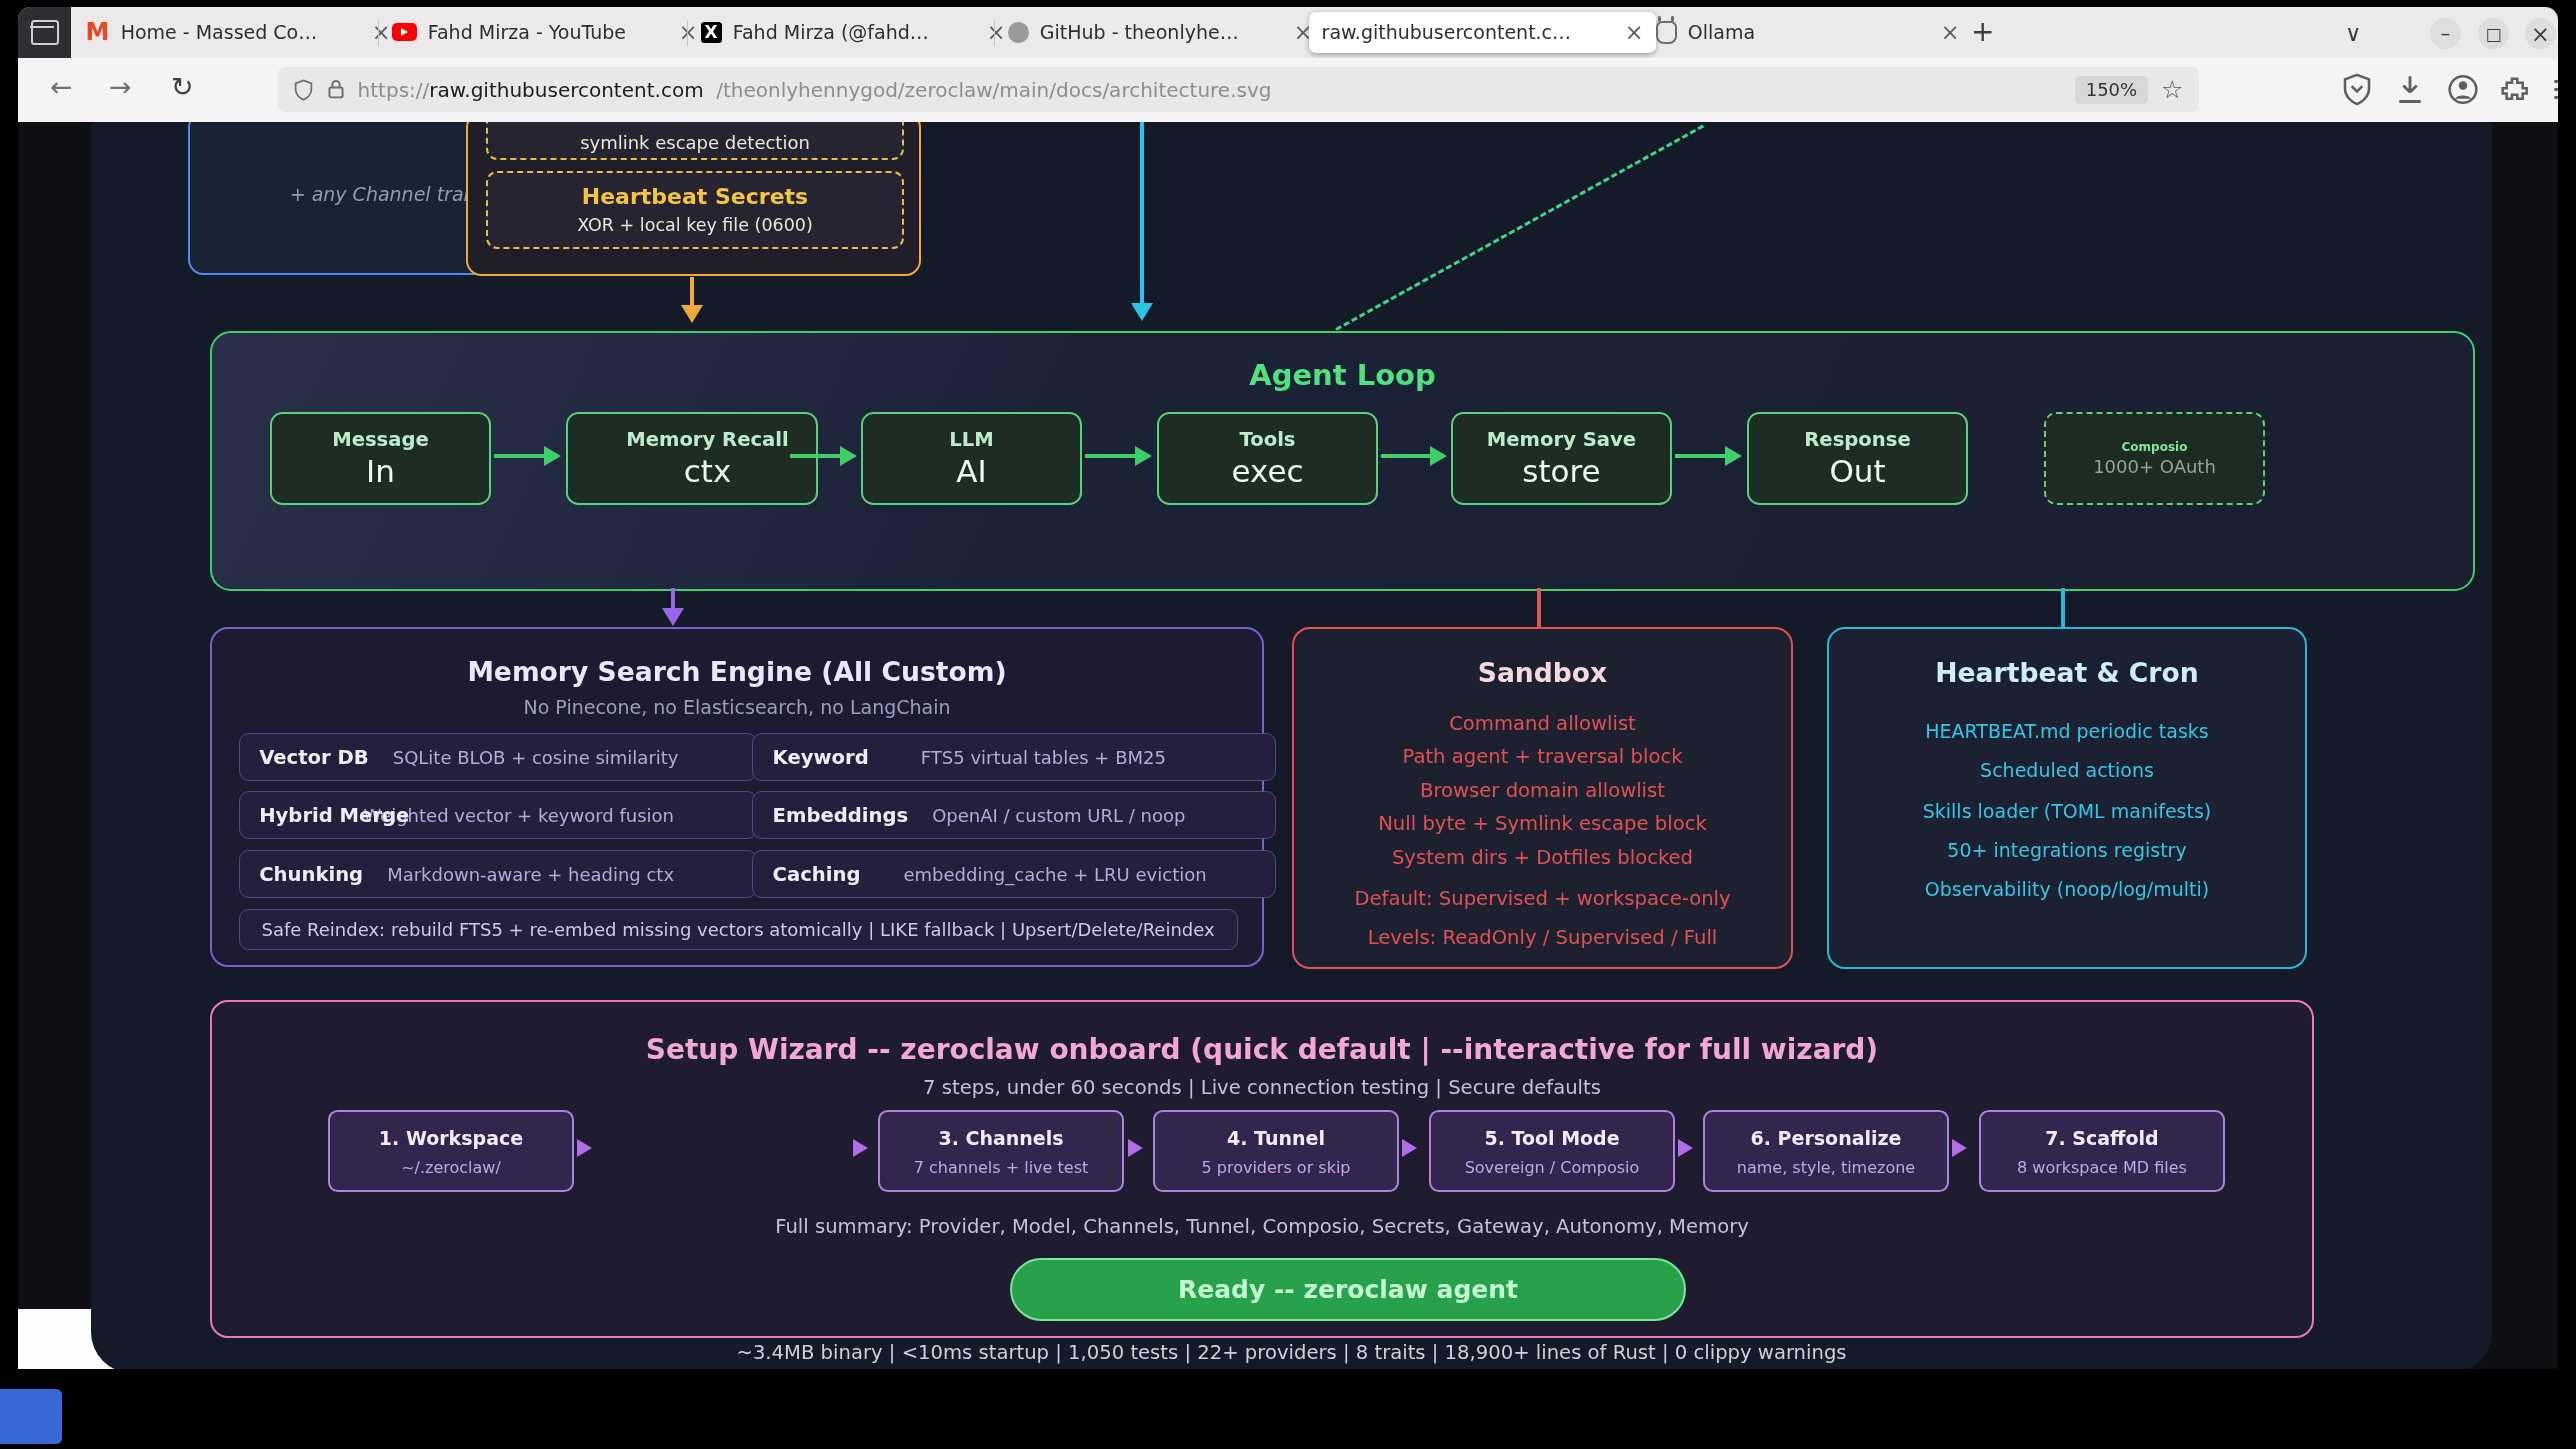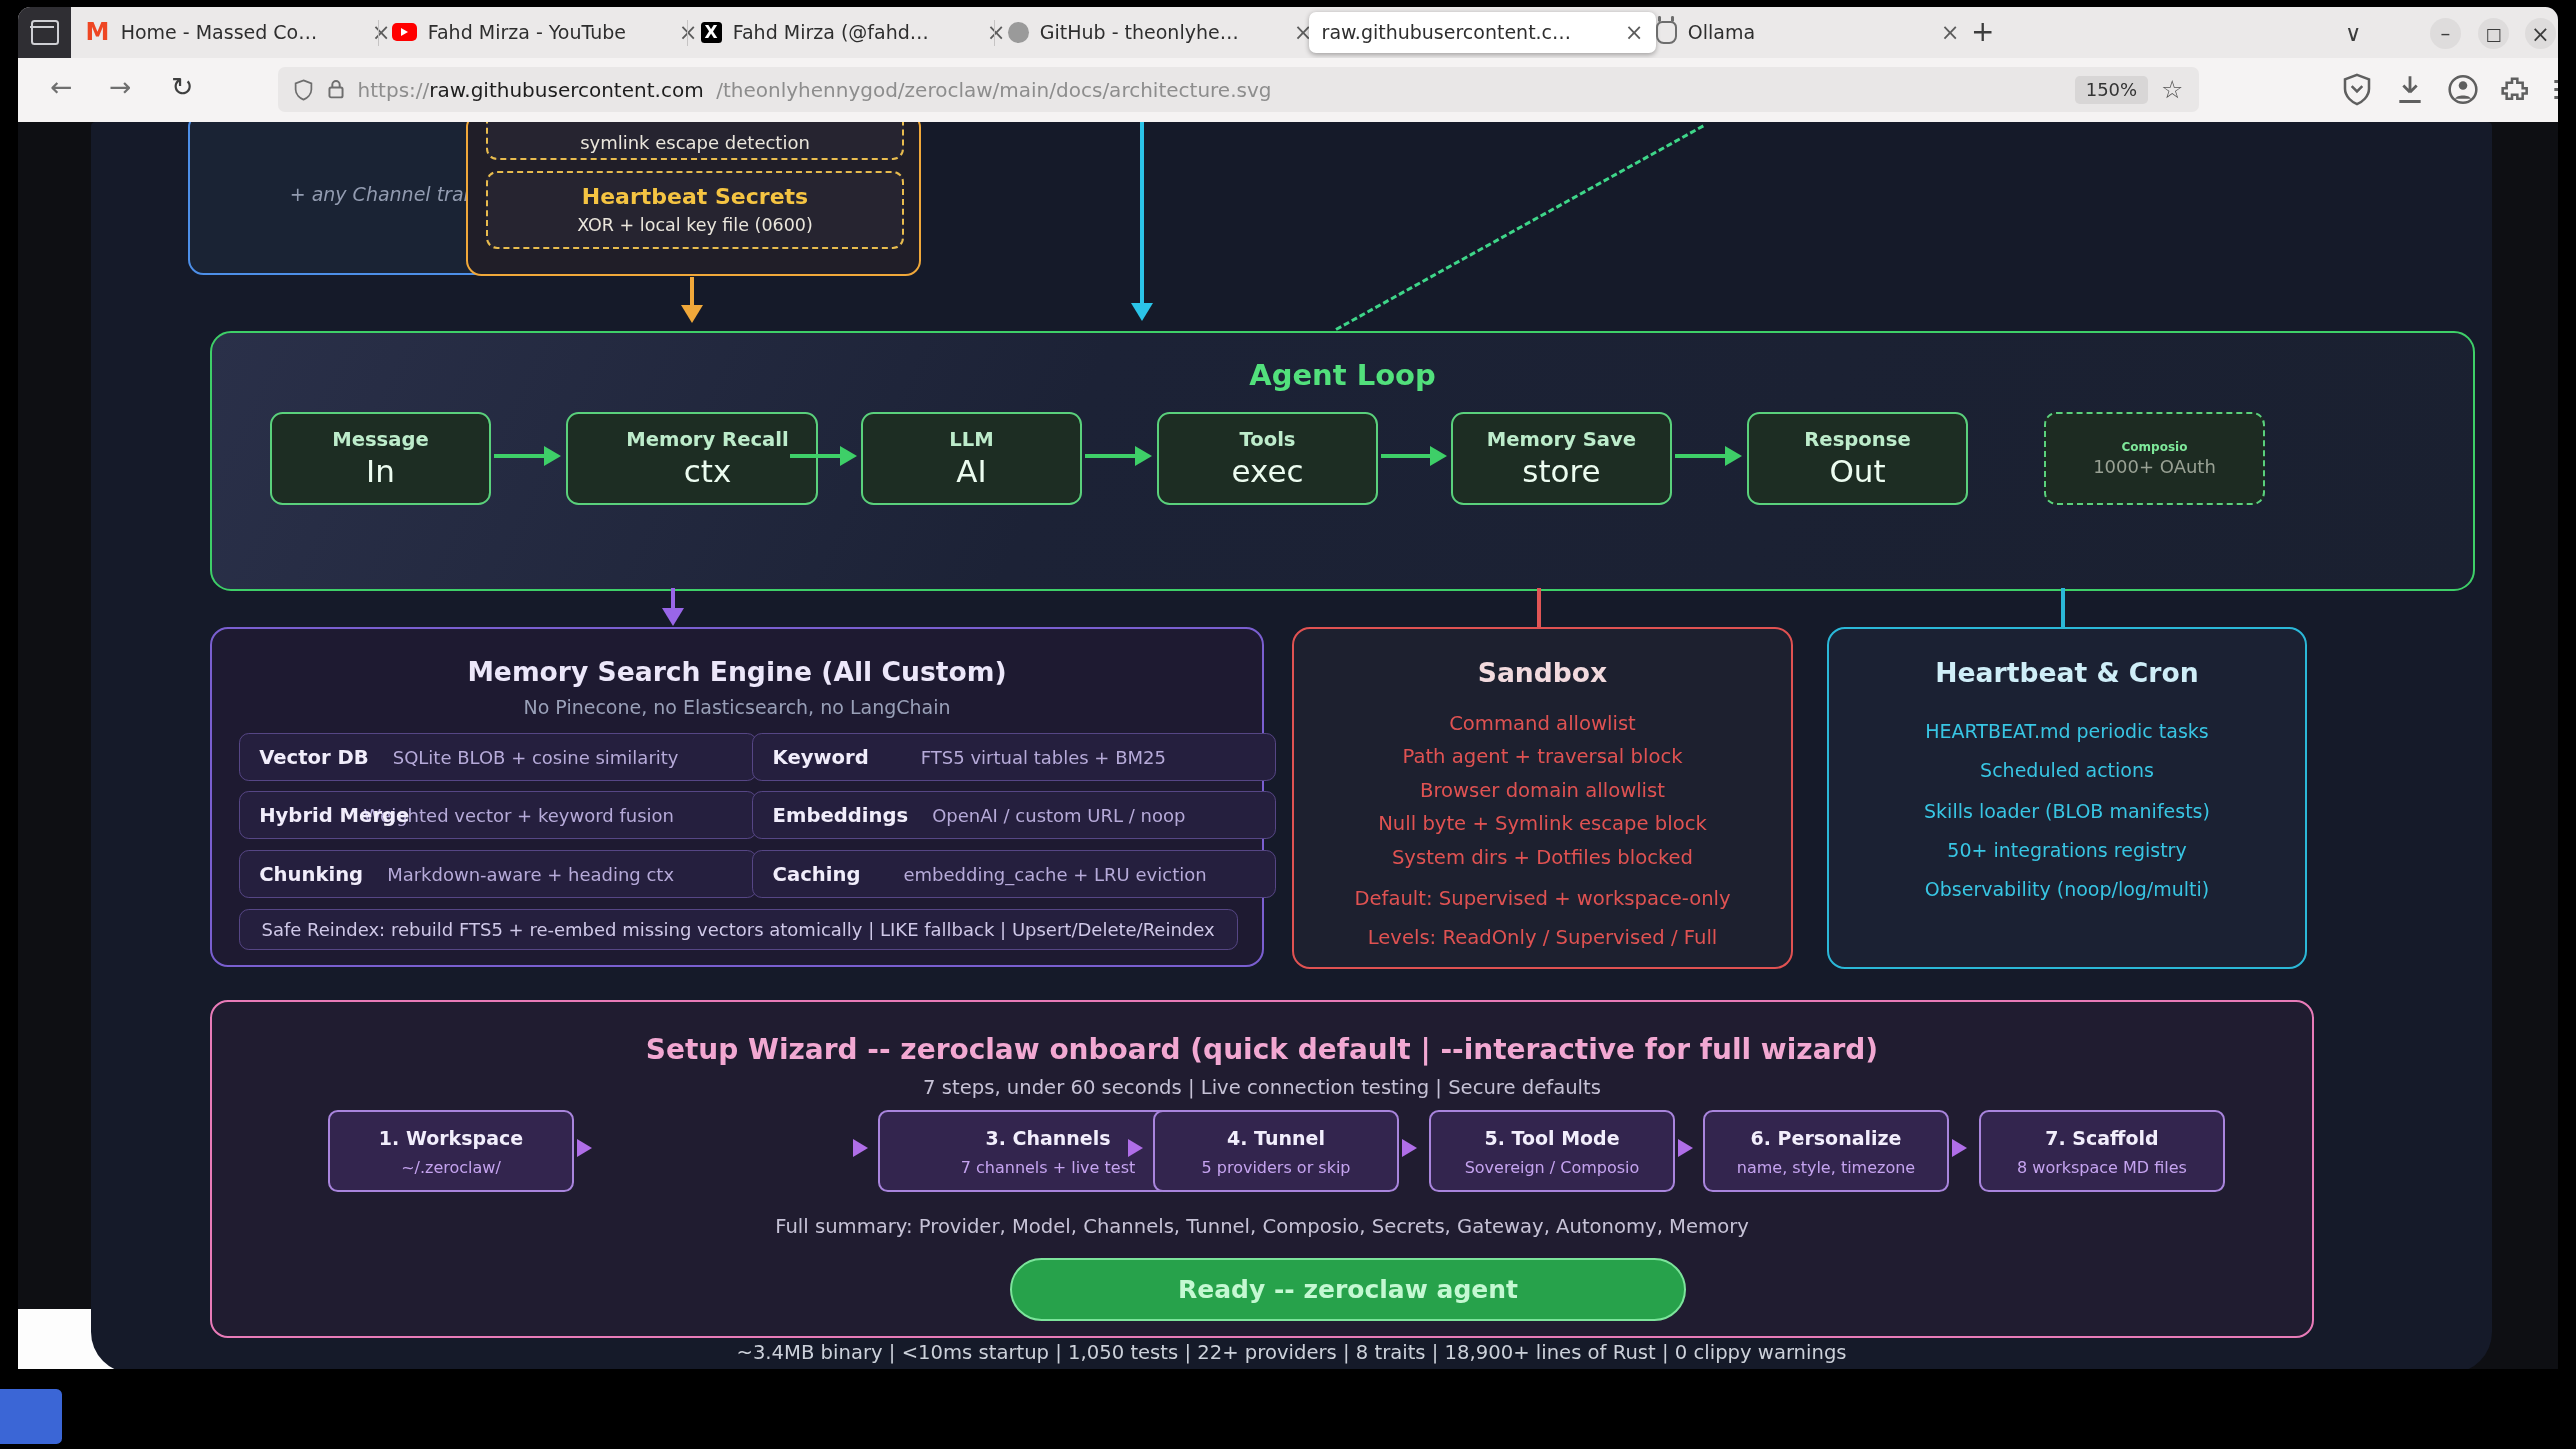--- a/index.html
+++ b/index.html
@@ -317,36 +317,36 @@
           <div class="sline" style="top:183px;">Null byte + Symlink escape block</div>
           <div class="sline" style="top:217px;">System dirs + Dotfiles blocked</div>
           <div class="sline" style="top:258px;">Default: Supervised + workspace-only</div>
           <div class="sline" style="top:297px;">Levels: ReadOnly / Supervised / Full</div>
         </div>
 
         <div id="heartbeat-panel" class="panel" style="left:1736px;top:505px;width:476px;height:338px;">
           <div class="ptitle" id="heartbeat-title">Heartbeat &amp; Cron</div>
           <div class="hline" style="top:91px;">HEARTBEAT.md periodic tasks</div>
           <div class="hline" style="top:130px;">Scheduled actions</div>
-          <div class="hline" style="top:171px;">Skills loader (BLOB manifests)</div>
+          <div class="hline" style="top:171px;">Skills loader (TOML manifests)</div>
           <div class="hline" style="top:210px;">50+ integrations registry</div>
           <div class="hline" style="top:249px;">Observability (noop/log/multi)</div>
         </div>
 
         <div id="wizard-panel" class="panel" style="left:119px;top:878px;width:2100px;height:334px;">
           <div class="ptitle" id="wizard-title">Setup Wizard -- zeroclaw onboard (quick default | --interactive for full wizard)</div>
           <div id="wizard-sub">7 steps, under 60 seconds | Live connection testing | Secure defaults</div>
 
           <div class="wstep" style="left:116px;">
             <div class="t1">1. Workspace</div>
             <div class="t2">~/.zeroclaw/</div>
           </div>
           <div class="whead" style="left:365px;"></div>
           <div class="whead" style="left:641px;"></div>
-          <div class="wstep" style="left:666px;padding-left:47px;">
+          <div class="wstep" style="left:666px;">
             <div class="t1">3. Channels</div>
             <div class="t2">7 channels + live test</div>
           </div>
           <div class="whead" style="left:916px;"></div>
           <div class="wstep" style="left:941px;">
             <div class="t1">4. Tunnel</div>
             <div class="t2">5 providers or skip</div>
           </div>
           <div class="whead" style="left:1190px;"></div>
           <div class="wstep" style="left:1217px;">

